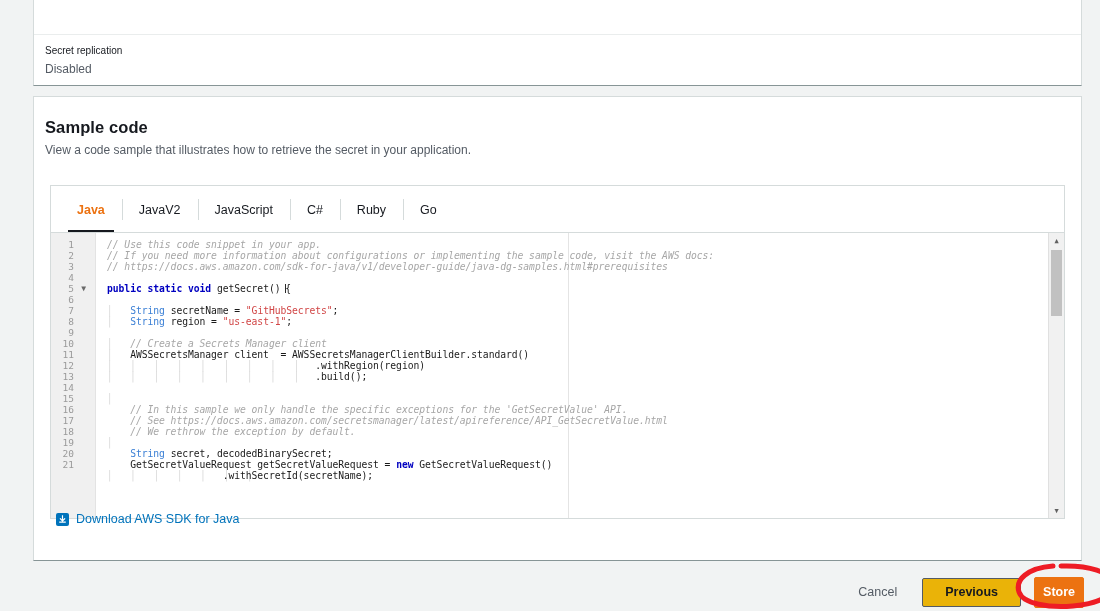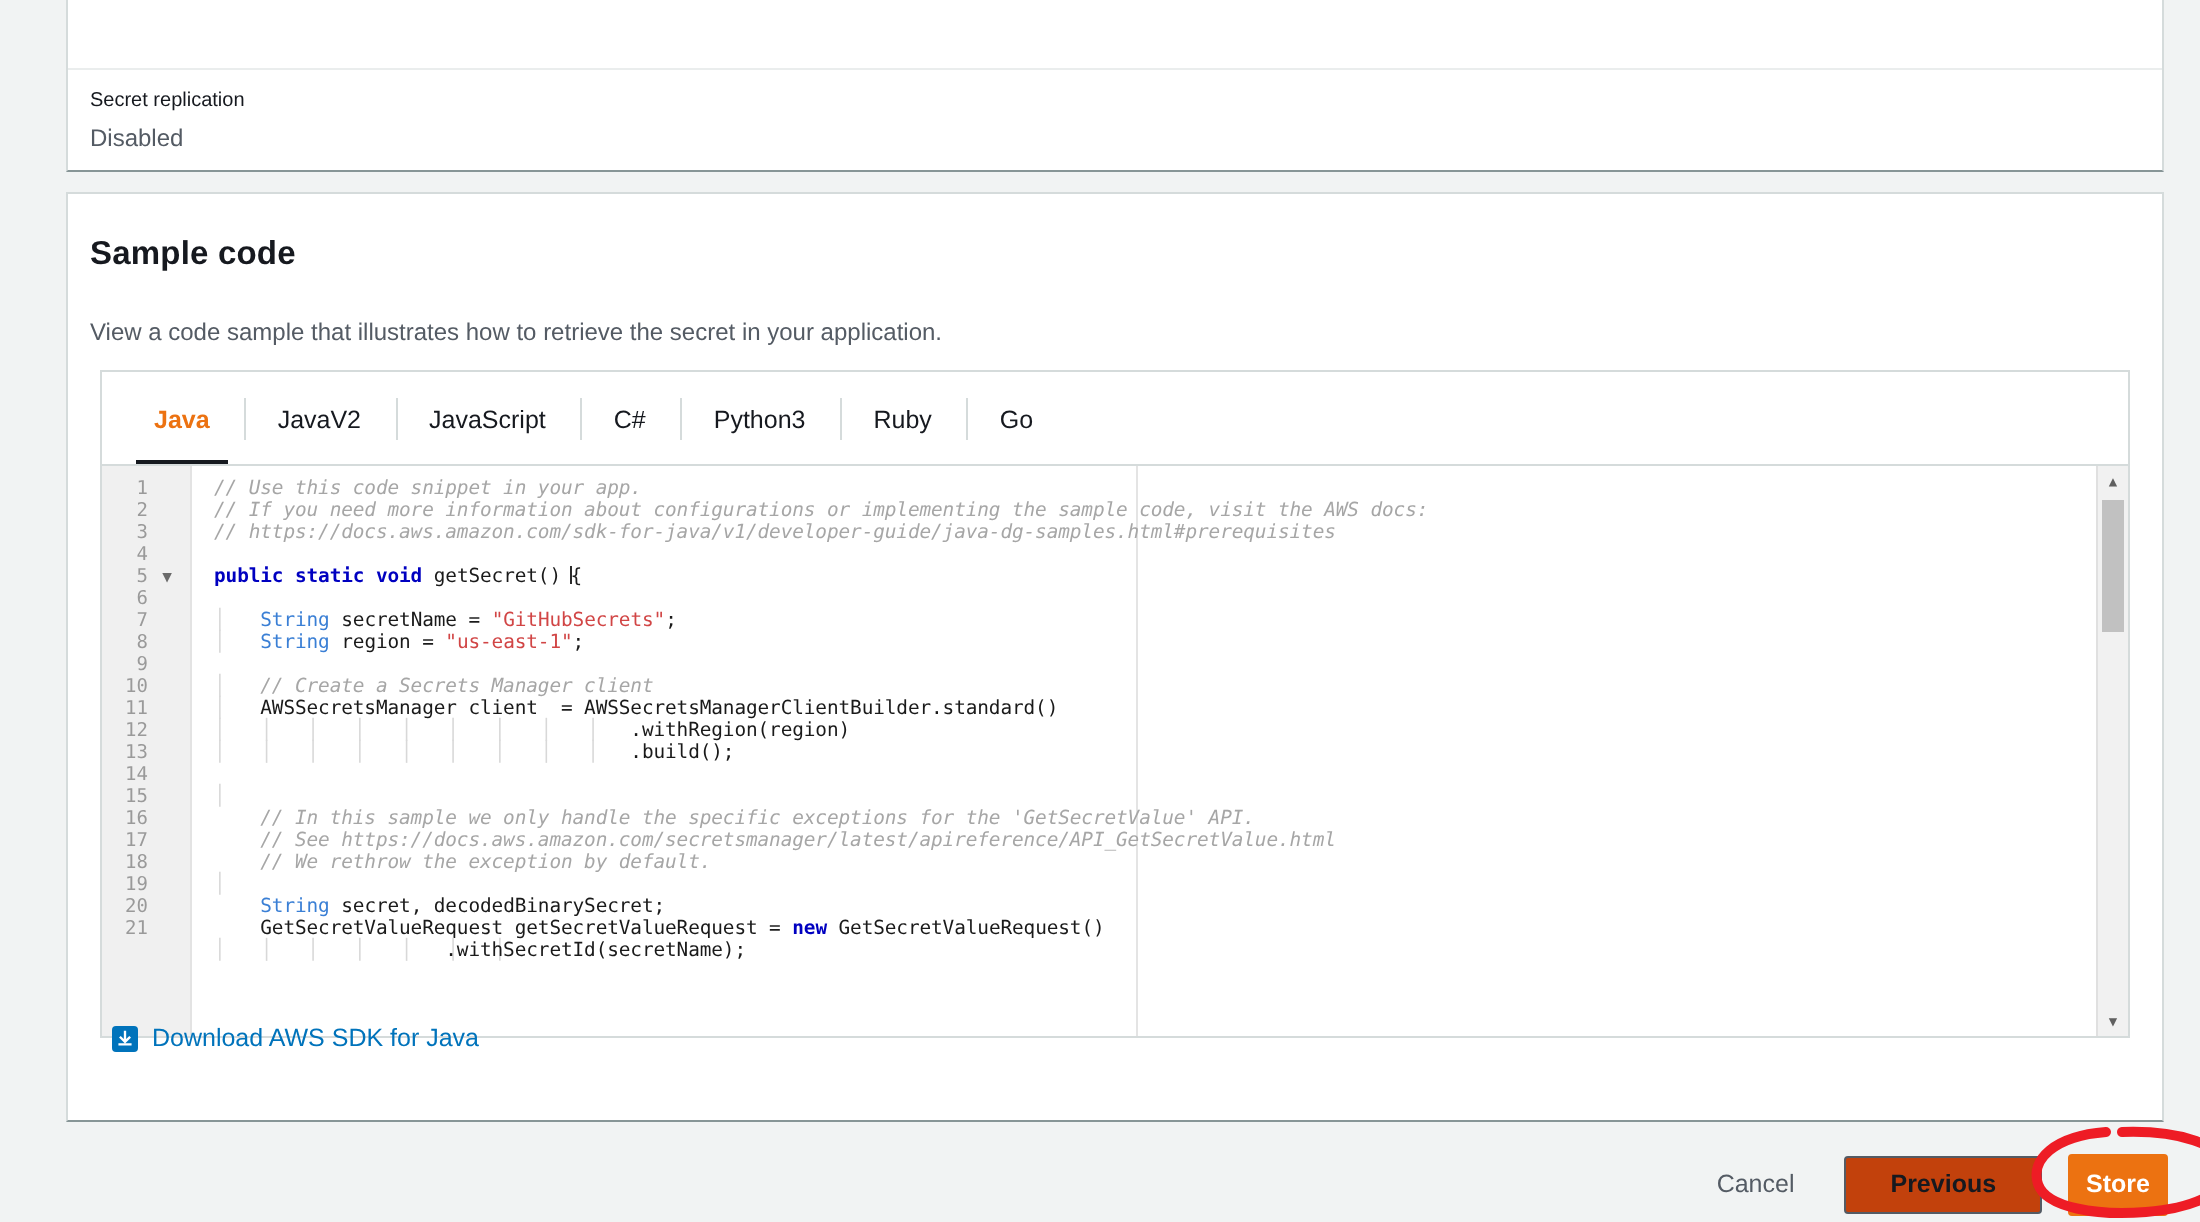--- a/index.html
+++ b/index.html
@@ -71,21 +71,21 @@
     font-size: 16.5px;
     font-weight: bold;
     color: #16191f;
     line-height: 22px;
     letter-spacing: 0.1px;
   }
   .section-sub {
     font-size: 12px;
     color: #545b64;
     line-height: 18px;
-    margin-top: 19px;
+    margin-top: 3px;
   }
 
   
   .code-container {
     position: absolute;
     left: 16px;
     top: 88px;
     width: 1015px;
     height: 334px;
     border: 1px solid #d5dbdb;
@@ -301,21 +301,21 @@
     font-size: 12.5px;
     color: #545b64;
     cursor: pointer;
     padding: 5px 4px;
     margin-right: 21px;
   }
   .btn-secondary {
     font-size: 12.5px;
     font-weight: bold;
     color: #16191f;
-    background: #c2410c;
+    background: #eab308;
     border: 1px solid #545b64;
     border-radius: 2px;
     padding: 6px 22px;
     cursor: pointer;
     margin-right: 13px;
     line-height: 15px;
   }
   .btn-primary {
     font-size: 12.5px;
     font-weight: bold;
@@ -366,23 +366,20 @@
           <span>Java</span>
         </div>
         <div class="tab">
           <span>JavaV2</span>
         </div>
         <div class="tab">
           <span>JavaScript</span>
         </div>
         <div class="tab">
           <span>C#</span>
-        </div>
-        <div class="tab">
-          <span>Python3</span>
         </div>
         <div class="tab">
           <span>Ruby</span>
         </div>
         <div class="tab">
           <span>Go</span>
         </div>
         <div class="tabs-underline"></div>
       </div>
 

